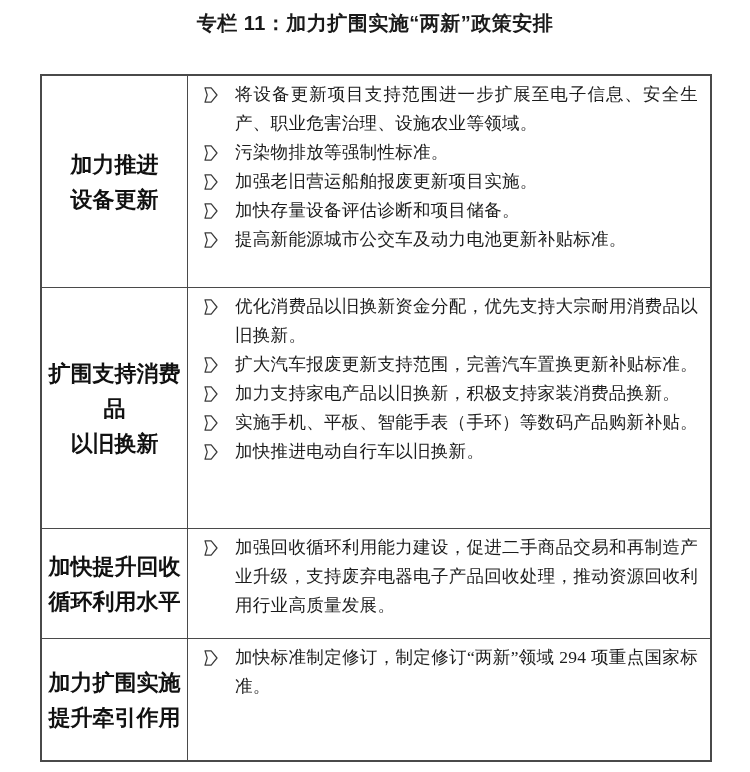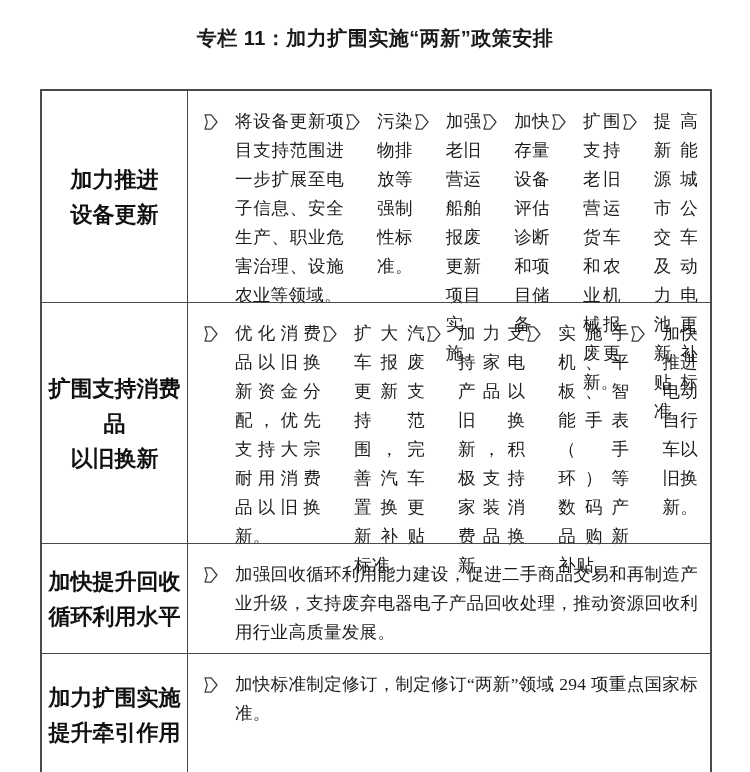--- a/index.html
+++ b/index.html
@@ -2,21 +2,21 @@
 <html><head>
 <meta charset="utf-8">
 <style>
   * { margin: 0; padding: 0; box-sizing: border-box; }
   html, body { width: 750px; height: 772px; background: #ffffff; overflow: hidden; }
   body { font-family: "Liberation Serif", serif; color: #000; }
 
   .page { width: 750px; height: 772px; position: relative; }
 
   .page-title {
-    margin-top: 25px;
+    margin-top: 10px;
     text-align: center;
     font-family: "Liberation Sans", sans-serif;
     font-weight: 700;
     font-size: 20px;
     line-height: 26px;
     color: #1a1a1a;
     letter-spacing: 0.5px;
   }
 
   .panel-table {
@@ -46,23 +46,22 @@
     font-family: "Liberation Sans", sans-serif;
     font-weight: 700;
     font-size: 22px;
     line-height: 35px;
     color: #111;
   }
 
   .content-cell {
     flex: 1 1 auto;
     display: flex;
-    flex-direction: row;
-    justify-content: center;
-    padding: 16px 12px 4px 14px;
+    flex-direction: column;
+    padding: 4px 12px 4px 14px;
   }
 
   .item { display: flex; align-items: flex-start; }
 
   .bullet {
     flex: 0 0 16px;
     width: 16px;
     height: 18px;
     margin-top: 6px;
     margin-right: 17px;
@@ -123,28 +122,20 @@
               </svg>
             </span>
             <span class="item-text">加快存量设备评估诊断和项目储备。</span>
           </div>
           <div class="item">
             <span class="bullet">
               <svg width="16" height="18" viewBox="0 0 16 18" xmlns="http://www.w3.org/2000/svg">
                 <path d="M3 1.8 L9.2 1.8 L15 9 L9.2 16.2 L3 16.2 L5.2 9 Z" fill="#ffffff" stroke="#3a3a3a" stroke-width="1.2" stroke-linejoin="round"></path>
               </svg>
             </span>
-            <span class="item-text">扩围支持老旧营运货车和农业机械报废更新。</span>
-          </div>
-          <div class="item">
-            <span class="bullet">
-              <svg width="16" height="18" viewBox="0 0 16 18" xmlns="http://www.w3.org/2000/svg">
-                <path d="M3 1.8 L9.2 1.8 L15 9 L9.2 16.2 L3 16.2 L5.2 9 Z" fill="#ffffff" stroke="#3a3a3a" stroke-width="1.2" stroke-linejoin="round"></path>
-              </svg>
-            </span>
             <span class="item-text">提高新能源城市公交车及动力电池更新补贴标准。</span>
           </div>
         </div>
       </div>
       <div class="row" style="height: 241px;">
         <div class="cell header-cell">
           <div>扩围支持消费品</div>
           <div>以旧换新</div>
         </div>
         <div class="cell content-cell">

